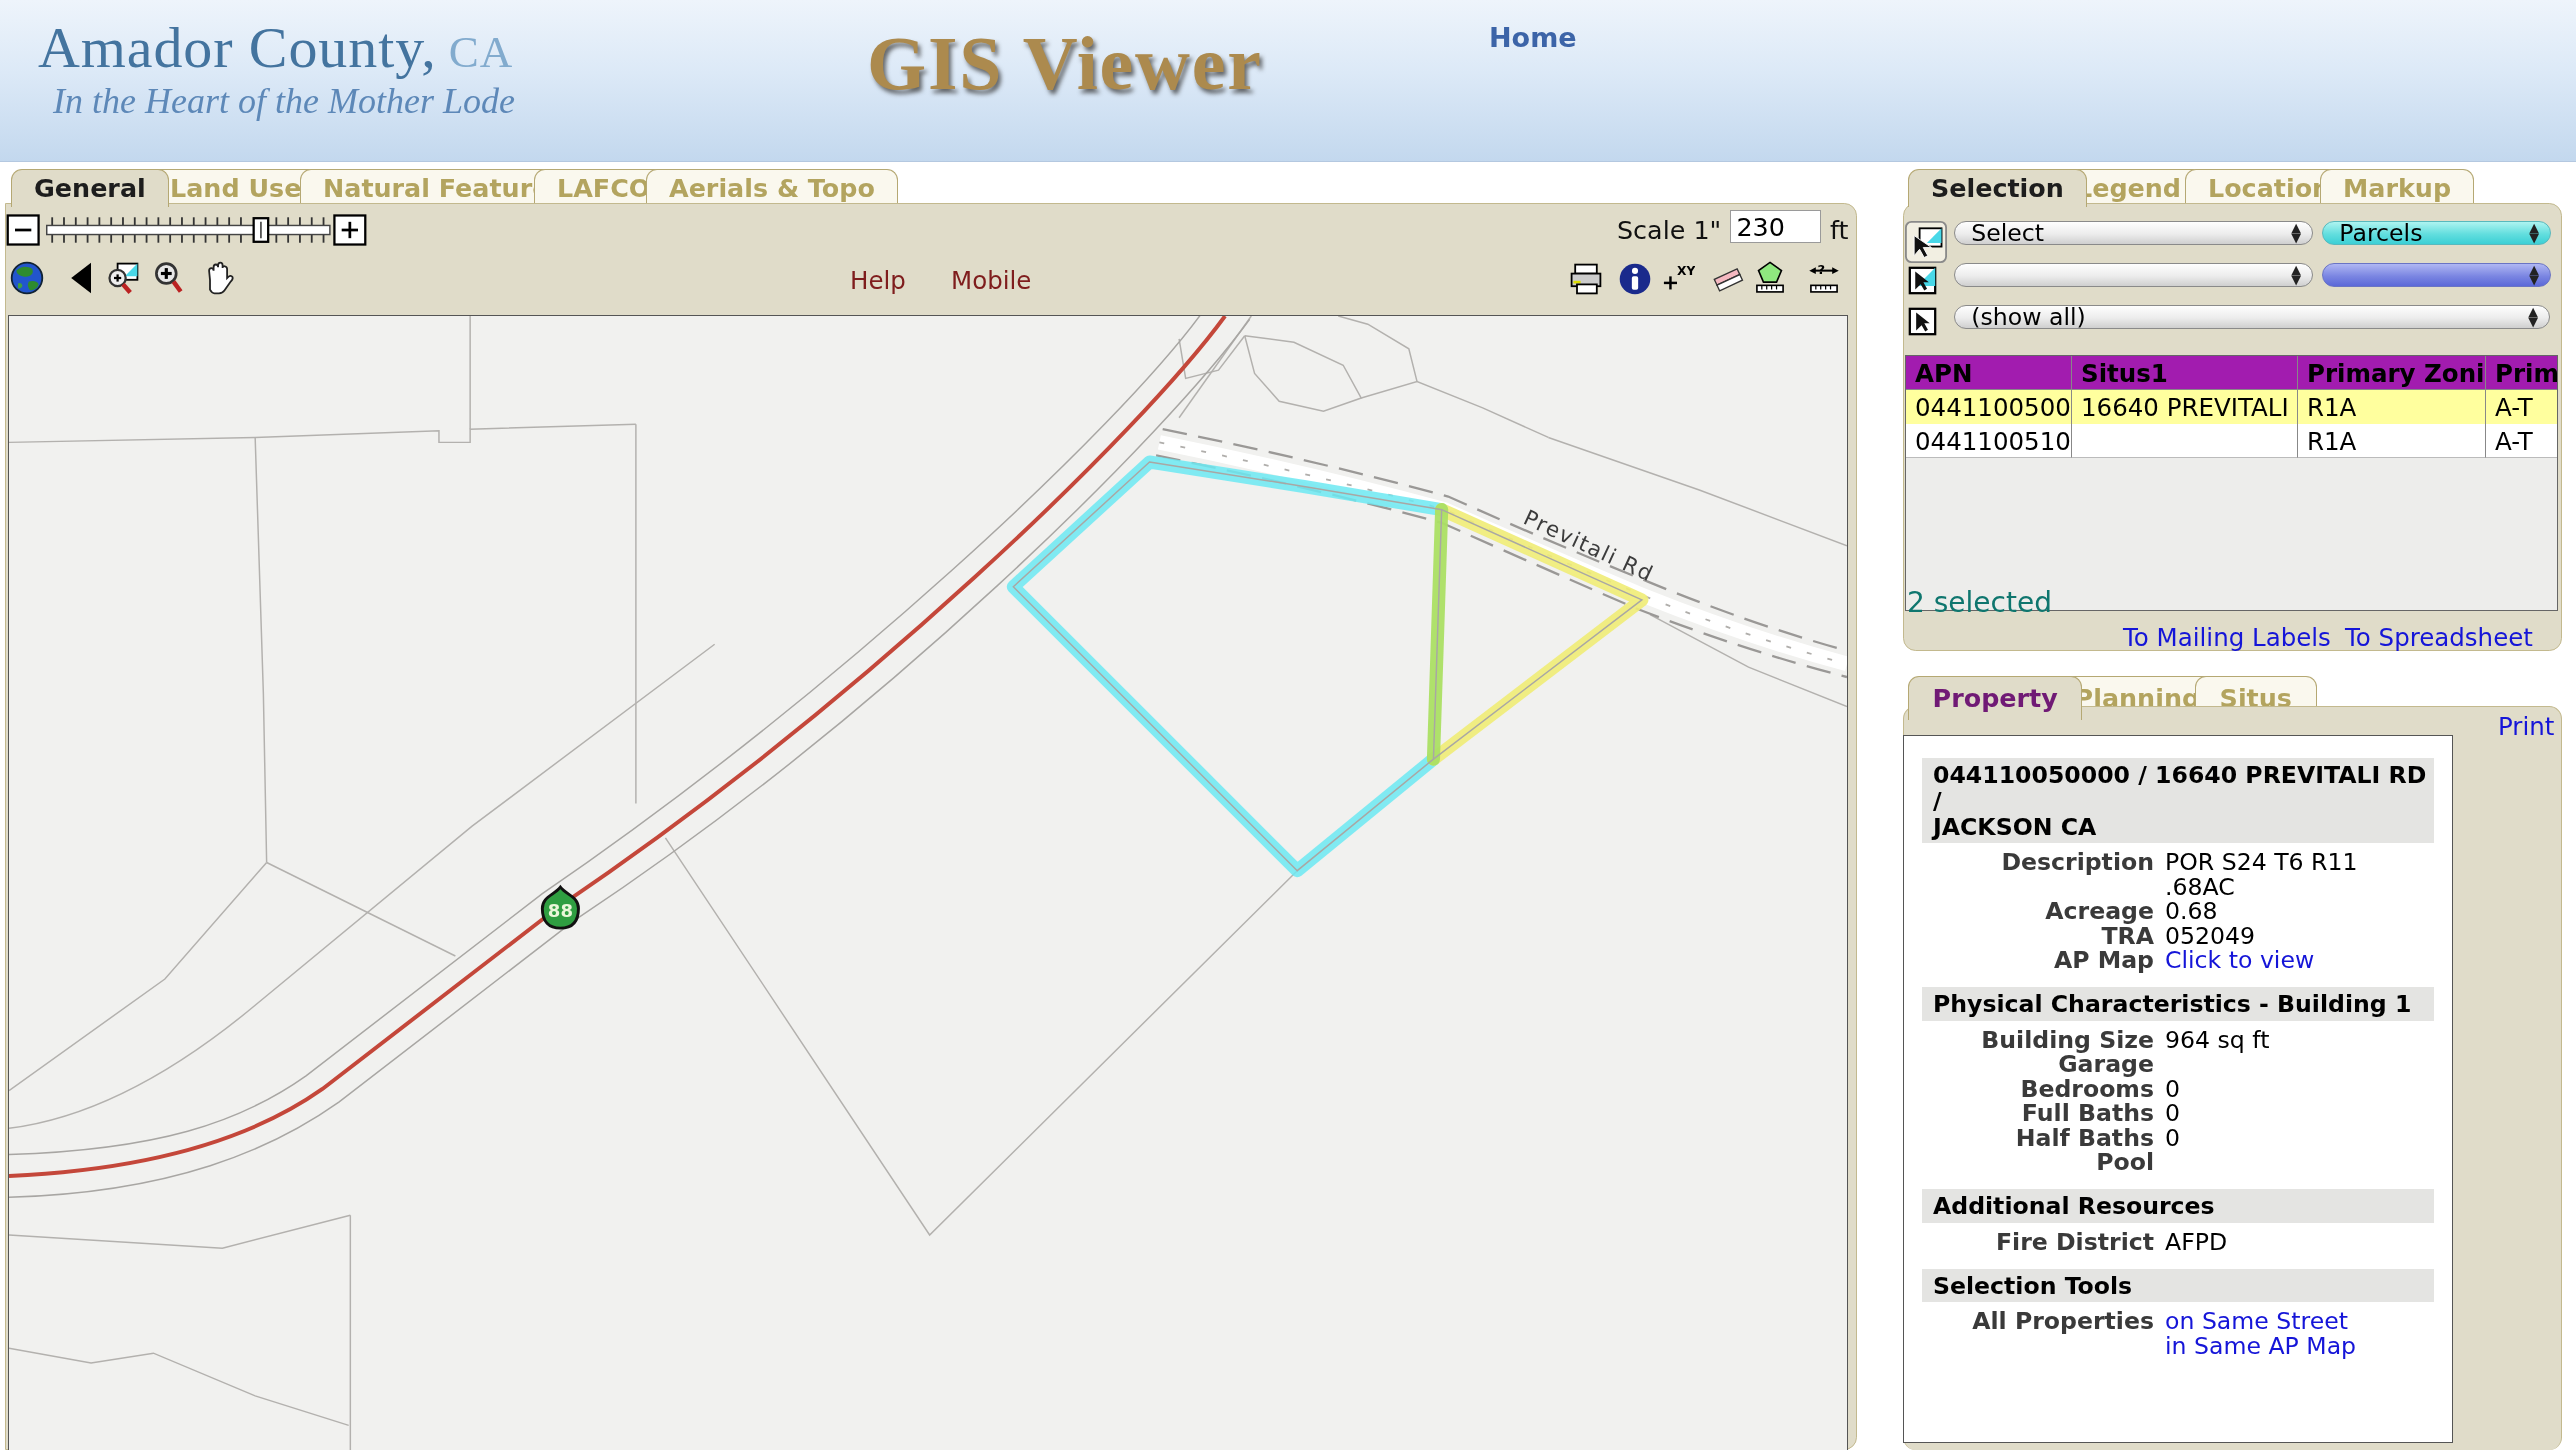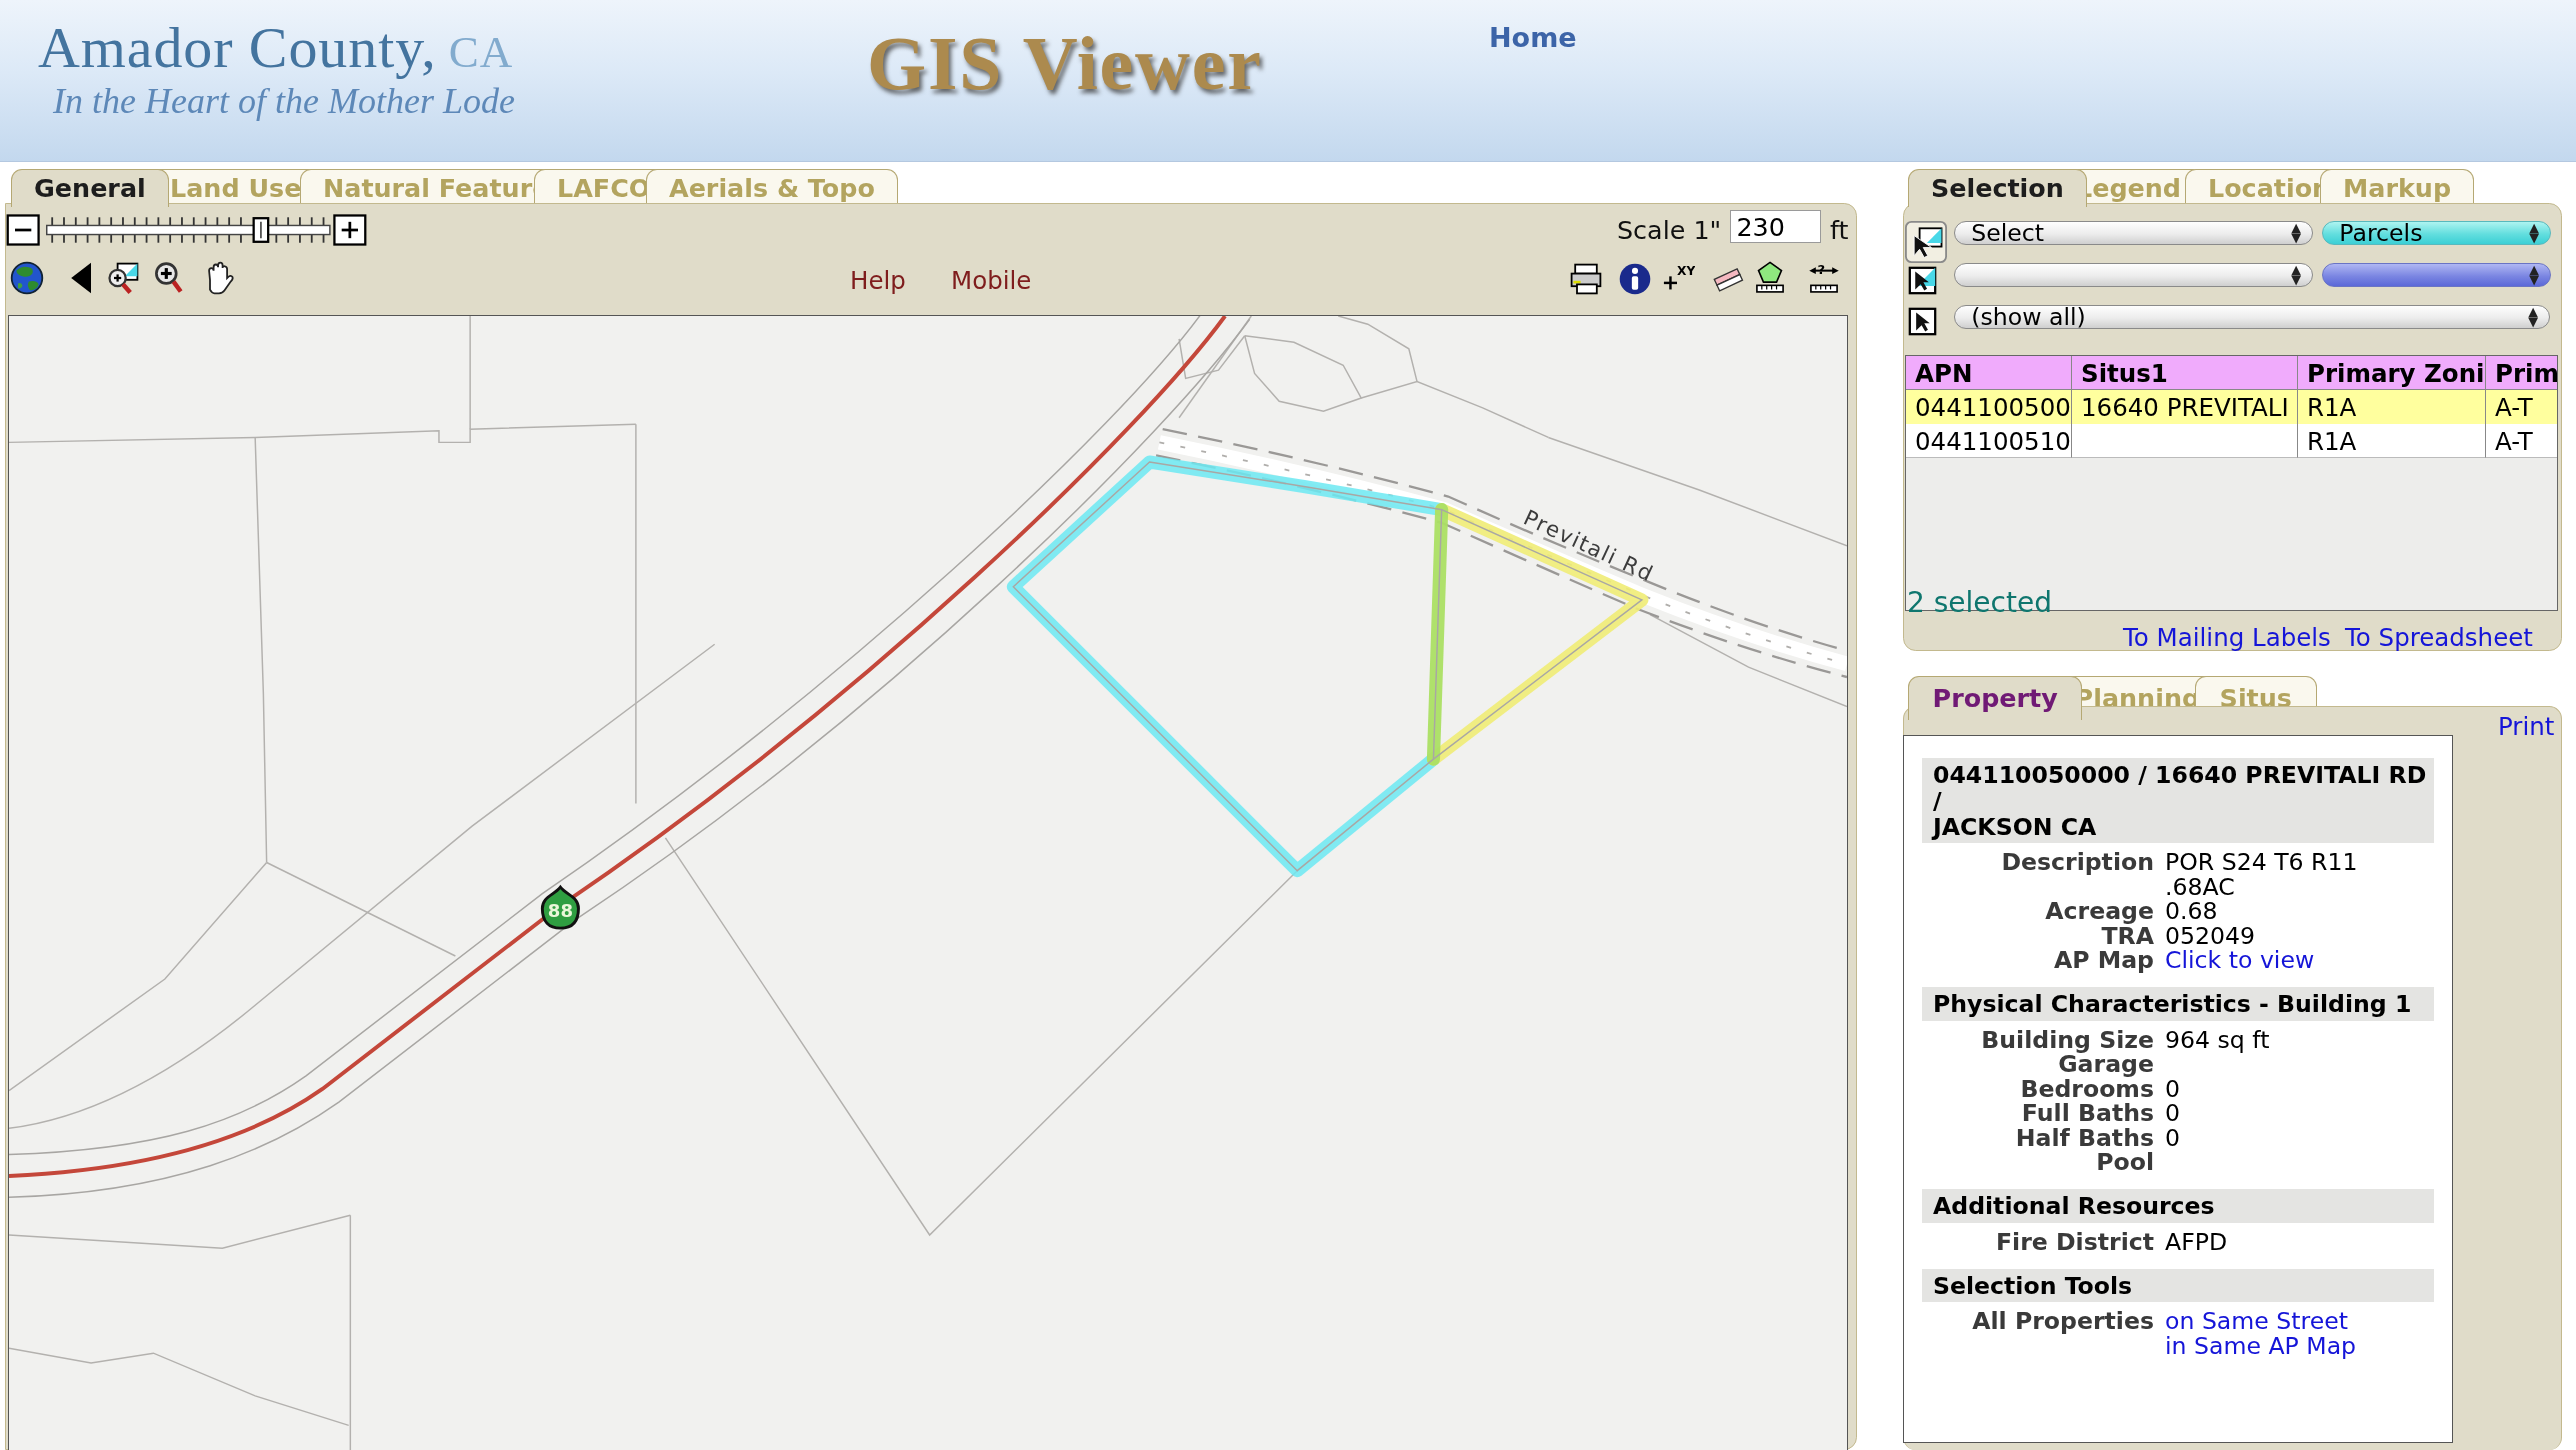--- a/index.html
+++ b/index.html
@@ -60,21 +60,21 @@
   .dd .arrows { margin-left:auto; display:flex; flex-direction:column; align-items:center;
                 font-size:12.7px; line-height:10px; color:#222; }
   .dd.cyan { background:linear-gradient(180deg,#aef4f0 0%,#62dede 55%,#3ccfd5 100%); border-color:#58b9bd; }
   .dd.blue { background:linear-gradient(180deg,#b0b7f3 0%,#7b86e2 55%,#5b68d8 100%); border-color:#6a74c4; }
 
   #sel-table { position:absolute; left:1905px; top:355px; width:653px; height:256px;
                border:1.8px solid #666; background:#ededeb; overflow:hidden; }
   .trow { display:flex; width:817px; }
   .tcell { font-size:24.5px; padding:3.6px 7.3px 2.7px 9px; border-right:0.9px solid #888;
            white-space:nowrap; overflow:hidden; height:34px; line-height:28px; }
-  .thead .tcell { font-weight:bold; background:#f0abfc; border-bottom:0.9px solid #888; }
+  .thead .tcell { font-weight:bold; background:#a21caf; border-bottom:0.9px solid #888; }
   .c0{width:166px;} .c1{width:226px;} .c2{width:188px;} .c3{width:237px;border-right:none;}
   .trow.sel  { background:#ffff9e; cursor:pointer; }
   .trow.norm { background:#ffffff; cursor:pointer; }
   .trow.norm .tcell { border-bottom:0.9px solid #bbb; }
 
   #sel-status { position:absolute; left:1907px; top:586px; font-size:28px; color:#0f766e; }
   .bluelink { color:#1515d8; cursor:pointer; text-decoration:none; }
   #link-mailing { position:absolute; left:2123px; top:623px; font-size:24.5px; }
   #link-spreadsheet { position:absolute; left:2345px; top:623px; font-size:24.5px; }
 

